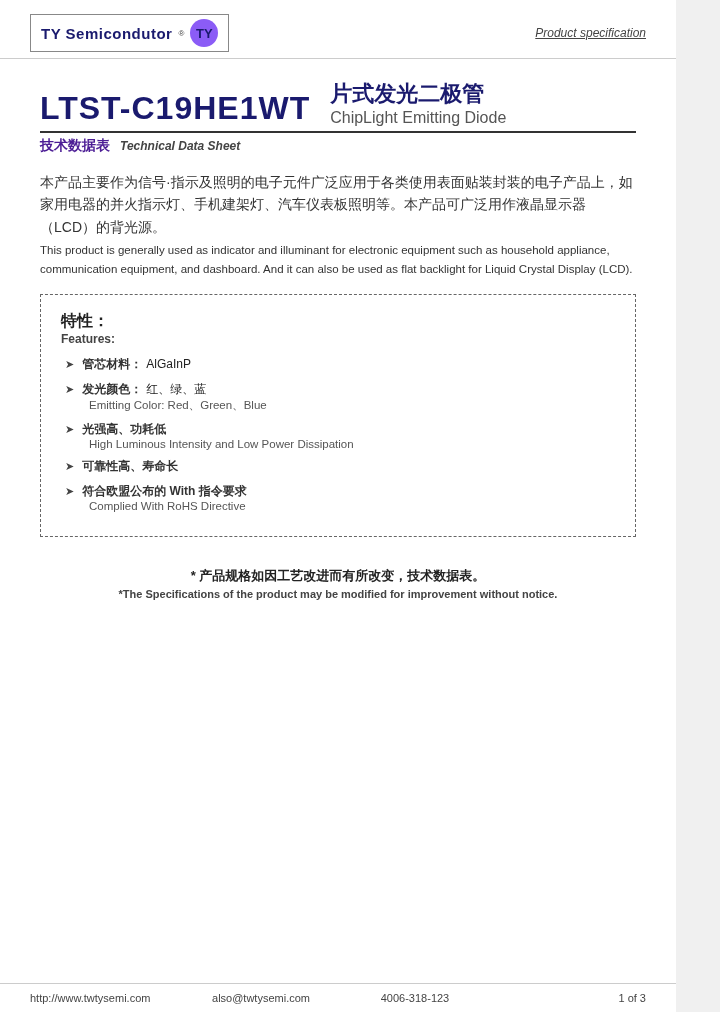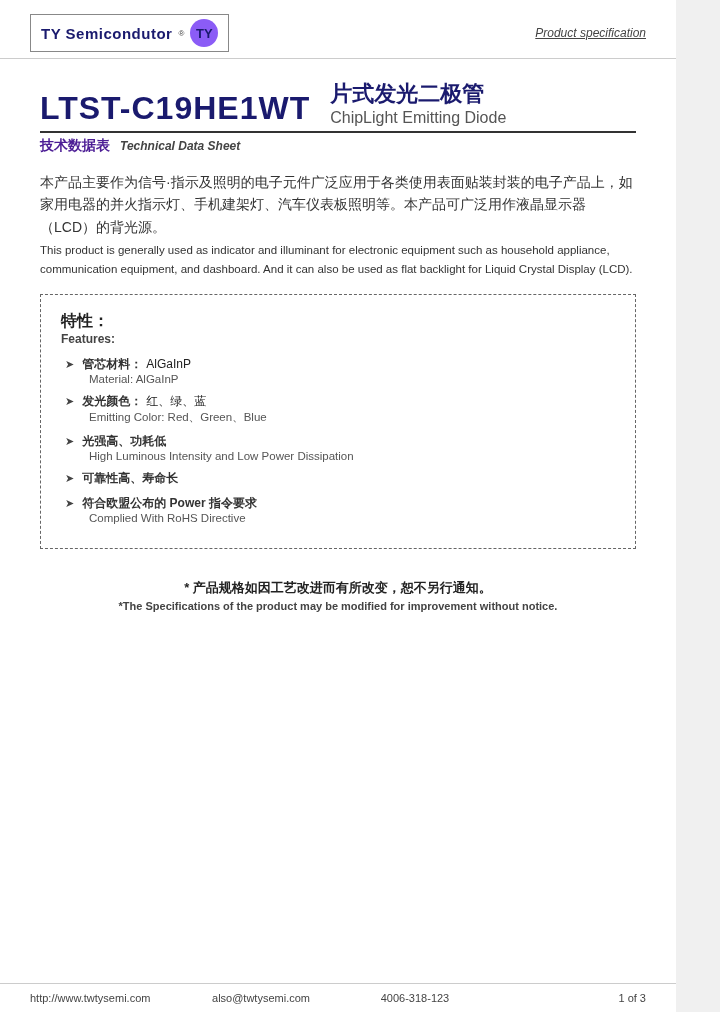--- a/index.html
+++ b/index.html
@@ -255,21 +255,20 @@
       <div class="features-title-cn">特性：</div>
       <div class="features-title-en">Features:</div>
 
       <div id="features-list">
           <div class="feature-item">
             <div class="feature-cn">
               <span class="arrow-sym">➤</span>
               <span class="label-cn">管芯材料：</span>
               <span>AlGaInP</span>
             </div>
-            <div class="feature-en">Material:   AlGaInP</div>
           </div>
           <div class="feature-item">
             <div class="feature-cn">
               <span class="arrow-sym">➤</span>
               <span class="label-cn">发光颜色：</span>
               <span>红、绿、蓝</span>
             </div>
             <div class="feature-en">Emitting Color: Red、Green、Blue</div>
           </div>
           <div class="feature-item">
@@ -281,29 +280,29 @@
           </div>
           <div class="feature-item">
             <div class="feature-cn">
               <span class="arrow-sym">➤</span>
               <span class="label-cn">可靠性高、寿命长</span>
             </div>
           </div>
           <div class="feature-item">
             <div class="feature-cn">
               <span class="arrow-sym">➤</span>
-              <span class="label-cn">符合欧盟公布的 Power 指令要求</span>
+              <span class="label-cn">符合欧盟公布的 With 指令要求</span>
             </div>
             <div class="feature-en">Complied With RoHS Directive</div>
           </div>
         </div>
     </div>
 
     <div class="notice-section">
-      <div class="notice-cn">* 产品规格如因工艺改进而有所改变，恕不另行通知。</div>
+      <div class="notice-cn">* 产品规格如因工艺改进而有所改变，技术数据表。</div>
       <div class="notice-en">*The Specifications of the product may be modified for improvement without notice.</div>
     </div>
 
   </div>
 
   <div class="footer">
     <div class="footer-item">http://www.twtysemi.com</div>
     <div class="footer-item">also@twtysemi.com</div>
     <div class="footer-item">4006-318-123</div>
     <div class="footer-item">1 of 3</div>

